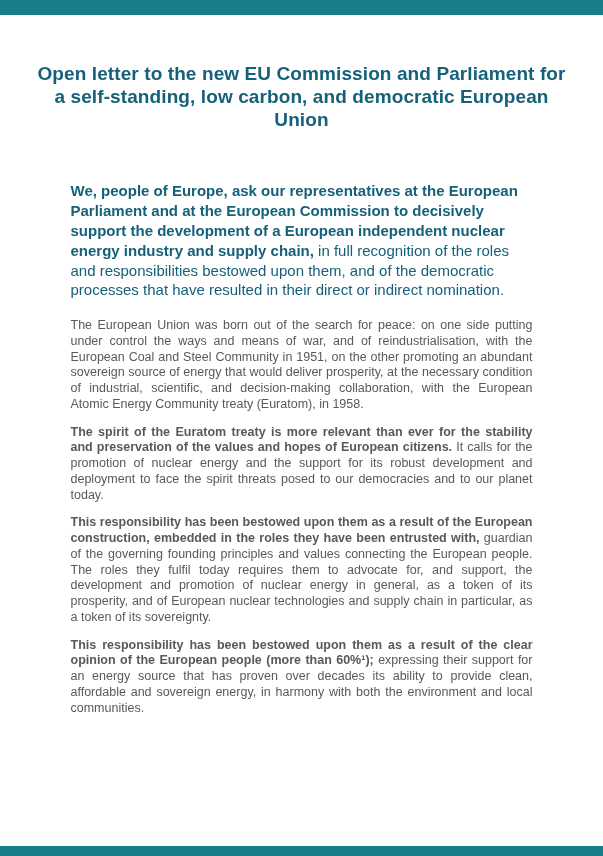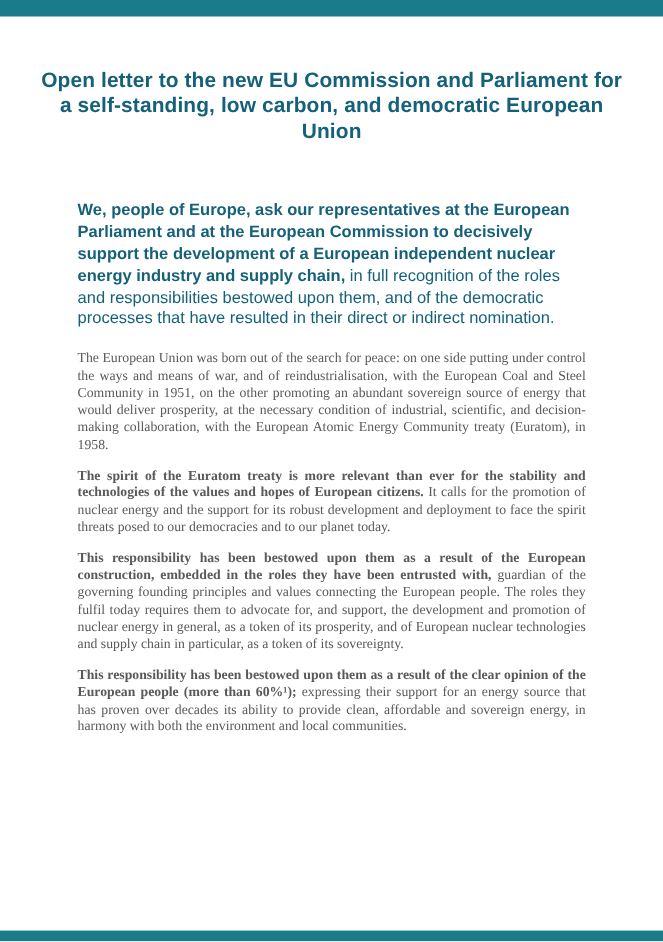--- a/index.html
+++ b/index.html
@@ -47,21 +47,20 @@
   .intro strong { font-weight: bold; }
 
   .body-text {
     margin: 18px auto 0 auto;
     width: 462px;
     color: #58595B;
     font-size: 12.5px;
     line-height: 1.26;
     text-align: justify;
     hyphens: auto;
-    font-family: Liberation Serif, serif;
     -webkit-hyphens: auto;
   }
   .para { margin: 0 0 12px 0; }
   .para strong { font-weight: bold; }
 
   .footnote {
     position: absolute;
     left: 72px;
     top: 856px;
     margin: 0;
@@ -78,21 +77,21 @@
   <div class="band band-top"></div>
 
   <h1 class="title">Open letter to the new EU Commission and Parliament for a self-standing, low carbon, and democratic European Union</h1>
 
   <p class="intro"><strong>We, people of Europe, ask our representatives at the European Parliament and at the European Commission to decisively support the development of a European independent nuclear energy industry and supply chain,</strong><span> in full recognition of the roles and responsibilities bestowed upon them, and of the democratic processes that have resulted in their direct or indirect nomination.</span></p>
 
   <div class="body-text">
 
     <p class="para"><strong></strong><span>The European Union was born out of the search for peace: on one side putting under control the ways and means of war, and of reindustrialisation, with the European Coal and Steel Community in 1951, on the other promoting an abundant sovereign source of energy that would deliver prosperity, at the necessary condition of industrial, scientific, and decision-making collaboration, with the European Atomic Energy Community treaty (Euratom), in 1958.</span></p>
 
-    <p class="para"><strong>The spirit of the Euratom treaty is more relevant than ever for the stability and technologies of the values and hopes of European citizens.</strong><span> It calls for the promotion of nuclear energy and the support for its robust development and deployment to face the spirit threats posed to our democracies and to our planet today.</span></p>
+    <p class="para"><strong>The spirit of the Euratom treaty is more relevant than ever for the stability and preservation of the values and hopes of European citizens.</strong><span> It calls for the promotion of nuclear energy and the support for its robust development and deployment to face the spirit threats posed to our democracies and to our planet today.</span></p>
 
 
     <p class="para"><strong>This responsibility has been bestowed upon them as a result of the European construction, embedded in the roles they have been entrusted with,</strong><span> guardian of the governing founding principles and values connecting the European people. The roles they fulfil today requires them to advocate for, and support, the development and promotion of nuclear energy in general, as a token of its prosperity, and of European nuclear technologies and supply chain in particular, as a token of its sovereignty.</span></p>
 
     <p class="para"><strong>This responsibility has been bestowed upon them as a result of the clear opinion of the European people (more than 60%¹);</strong><span> expressing their support for an energy source that has proven over decades its ability to provide clean, affordable and sovereign energy, in harmony with both the environment and local communities.</span></p>
 
 
   </div>
 
   <p class="footnote">¹ 62,37% of the EU population approves further use of nuclear energy.</p>

